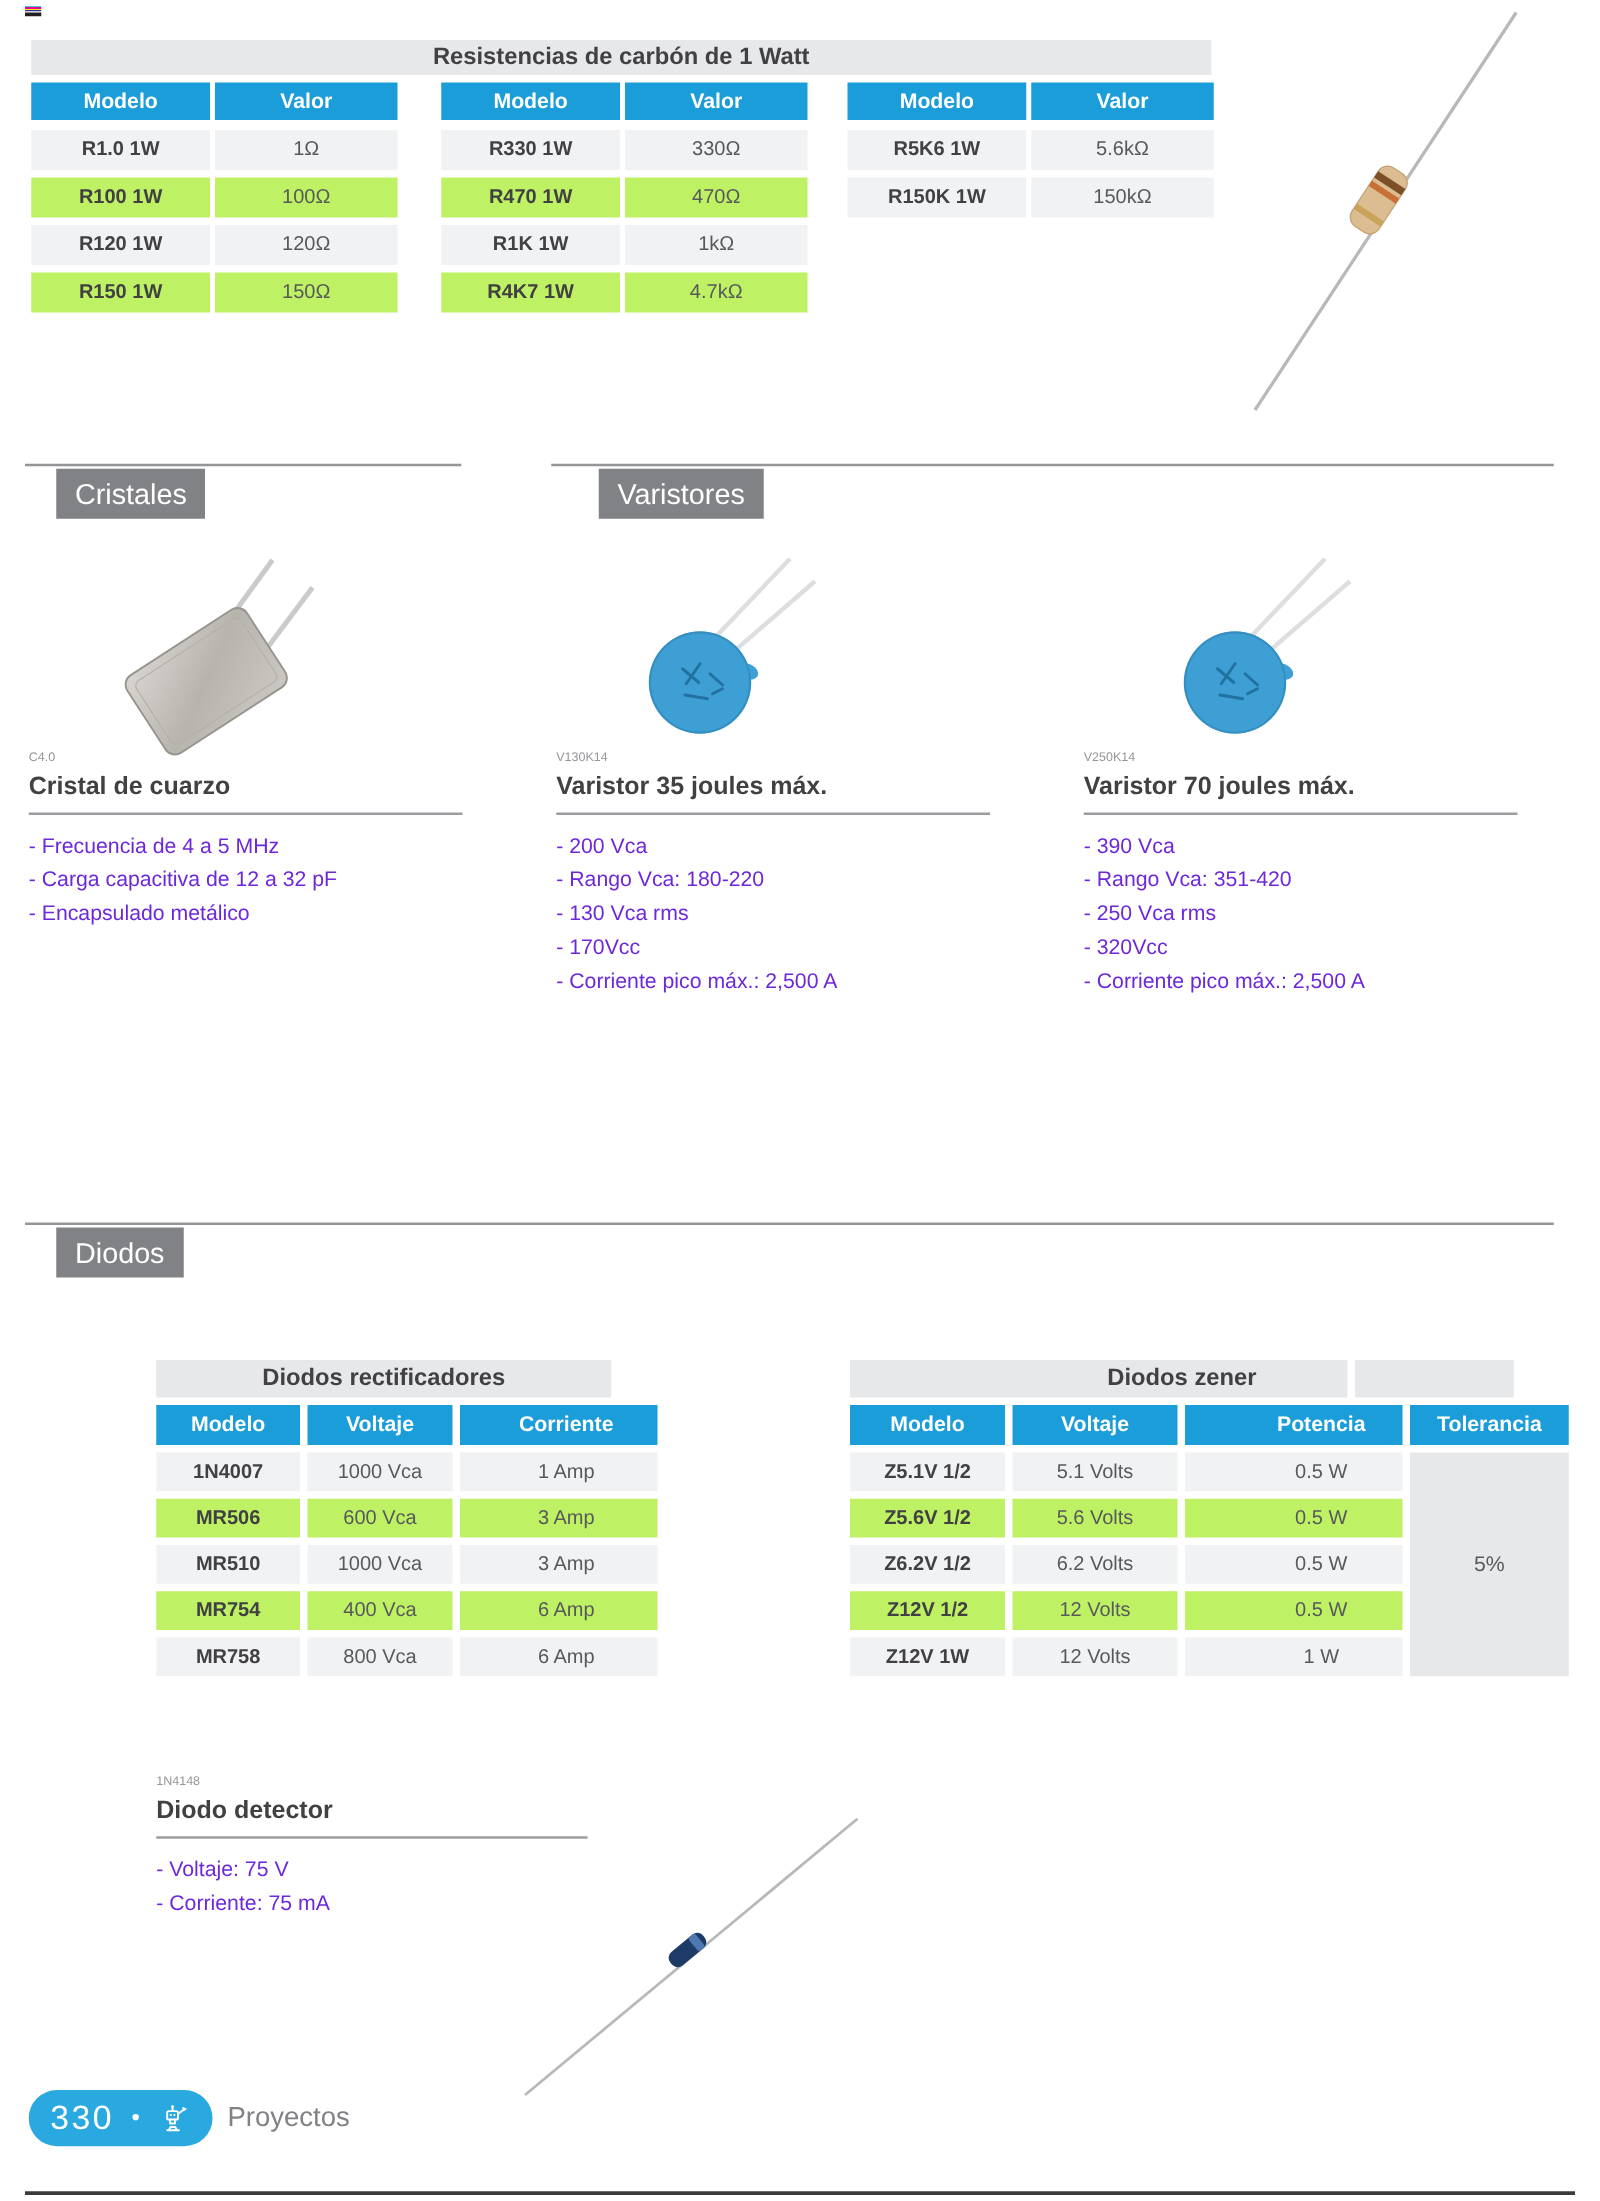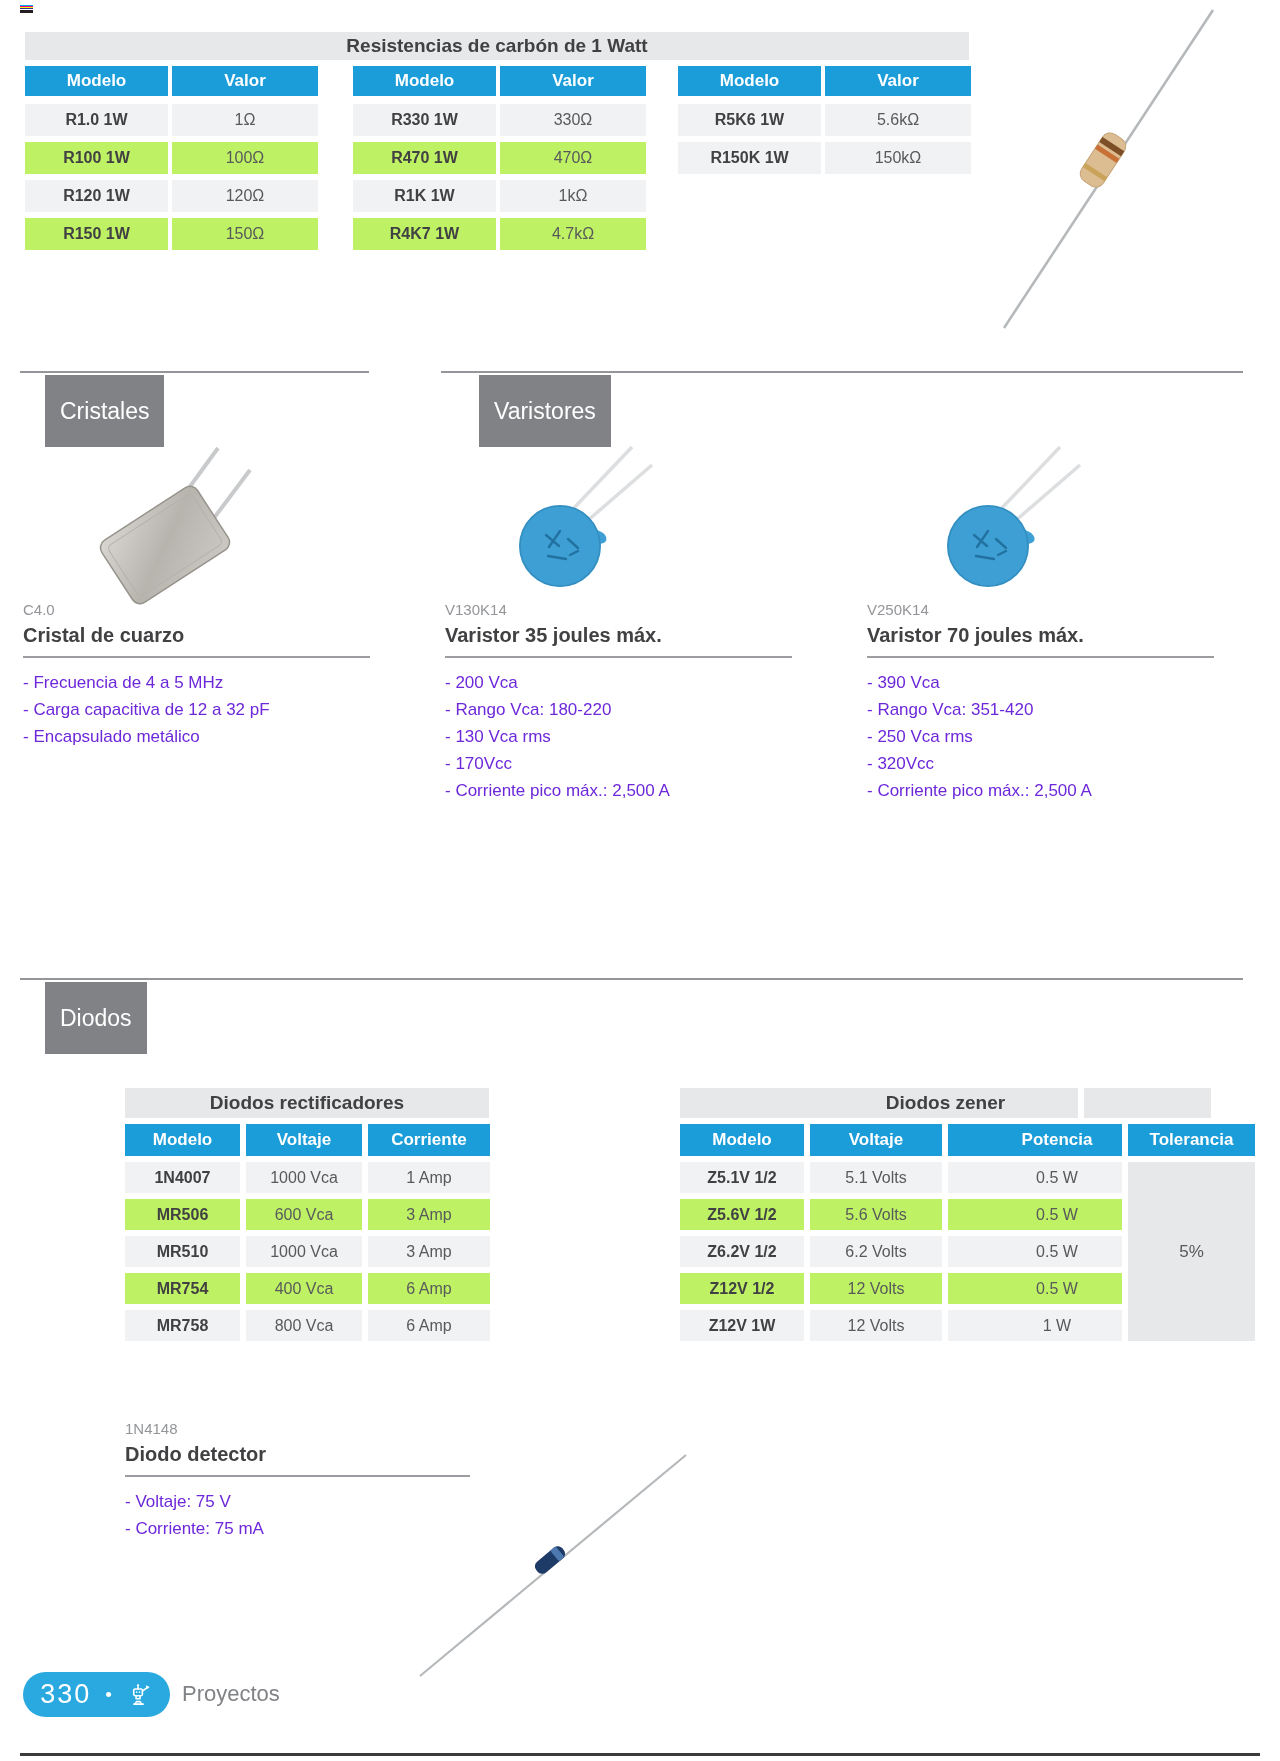--- a/index.html
+++ b/index.html
@@ -16,34 +16,34 @@
   .r-light{background:#f1f2f4;}
   .r-dark{background:#bef264;}
   .res-table{position:absolute;top:66px;}
   .res-table .cm{width:143px;}
   .res-table .cv{width:146px;}
   .title-bar{background:#e7e8ea;display:flex;align-items:center;justify-content:center;
              font-weight:bold;font-size:19px;color:#414042;}
   
   .sec-line{position:absolute;height:2px;background:#939598;}
   .sec-label{position:absolute;height:40px;background:#808285;color:#fff;font-size:23px;
-             display:inline-flex;align-items:center;padding:16px 15px;}
+             display:inline-flex;align-items:center;padding:0 15px;}
   
   .prod{position:absolute;width:350px;}
-  .p-code{font-size:15px;color:#939598;margin-bottom:6px;}
+  .p-code{font-size:10px;color:#939598;margin-bottom:6px;}
   .p-name{font-size:20px;font-weight:bold;color:#414042;margin-bottom:9px;}
   .p-rule{height:2px;background:#9b9da0;width:347px;margin-bottom:11px;}
   .p-spec{font-size:17px;color:#6d28d9;line-height:27px;}
   
   .d-table{position:absolute;top:1088px;}
   .d-table .row{gap:6px;}
   .d-table .cell{height:31px;}
   .d-table .hdr{height:32px;}
   .d-title{height:30px;margin-bottom:6px;}
-  .rect .c1{width:115px;} .rect .c2{width:116px;} .rect .c3{width:122px;}
+  .rect .c1{width:115px;} .rect .c2{width:116px;} .rect .c3{width:146px;padding-left:12px;}
   .zen .z1{width:124px;} .zen .z2{width:132px;} .zen .z3{width:130px;padding-left:44px;} .zen .z4{width:127px;}
   .zen-title-wrap{position:relative;display:flex;gap:6px;height:30px;margin-bottom:6px;}
   .zen-title-seg{background:#e7e8ea;height:30px;}
   .zen-title-text{position:absolute;left:0;top:0;width:531px;height:30px;display:flex;
                   align-items:center;justify-content:center;font-weight:bold;font-size:19px;}
   .zen-body{display:flex;gap:6px;}
   .tol-cell{width:127px;height:179px;background:#e6e8ea;display:flex;align-items:center;
             justify-content:center;font-size:17px;color:#58595b;}
   
   .pill{position:absolute;left:23px;top:1672px;width:147px;height:45px;background:#2aa9e0;

